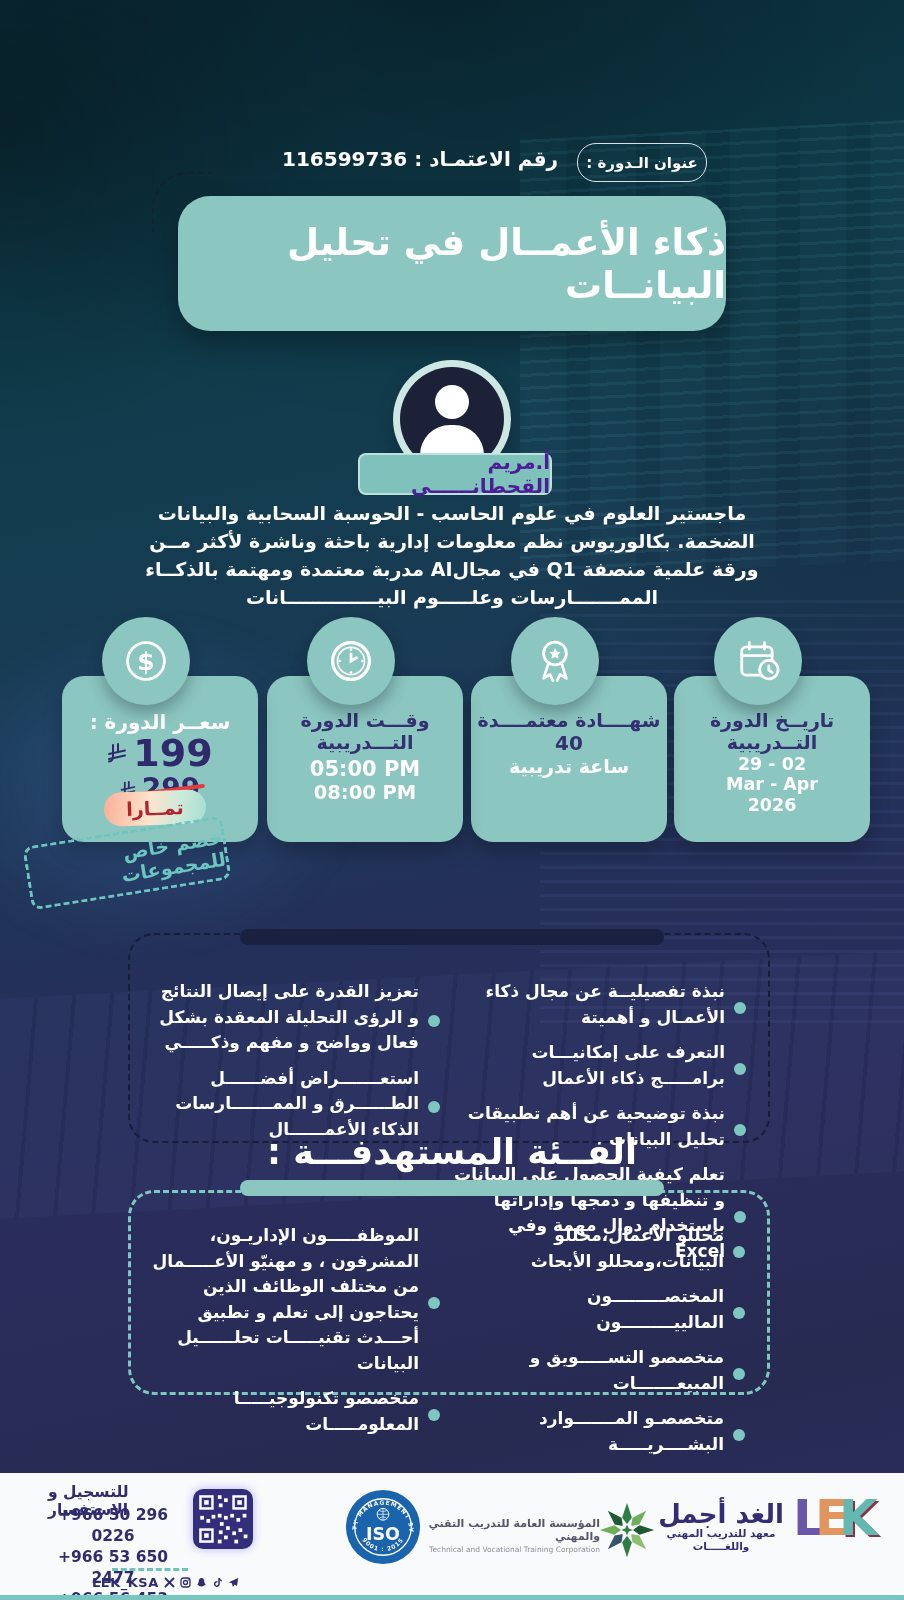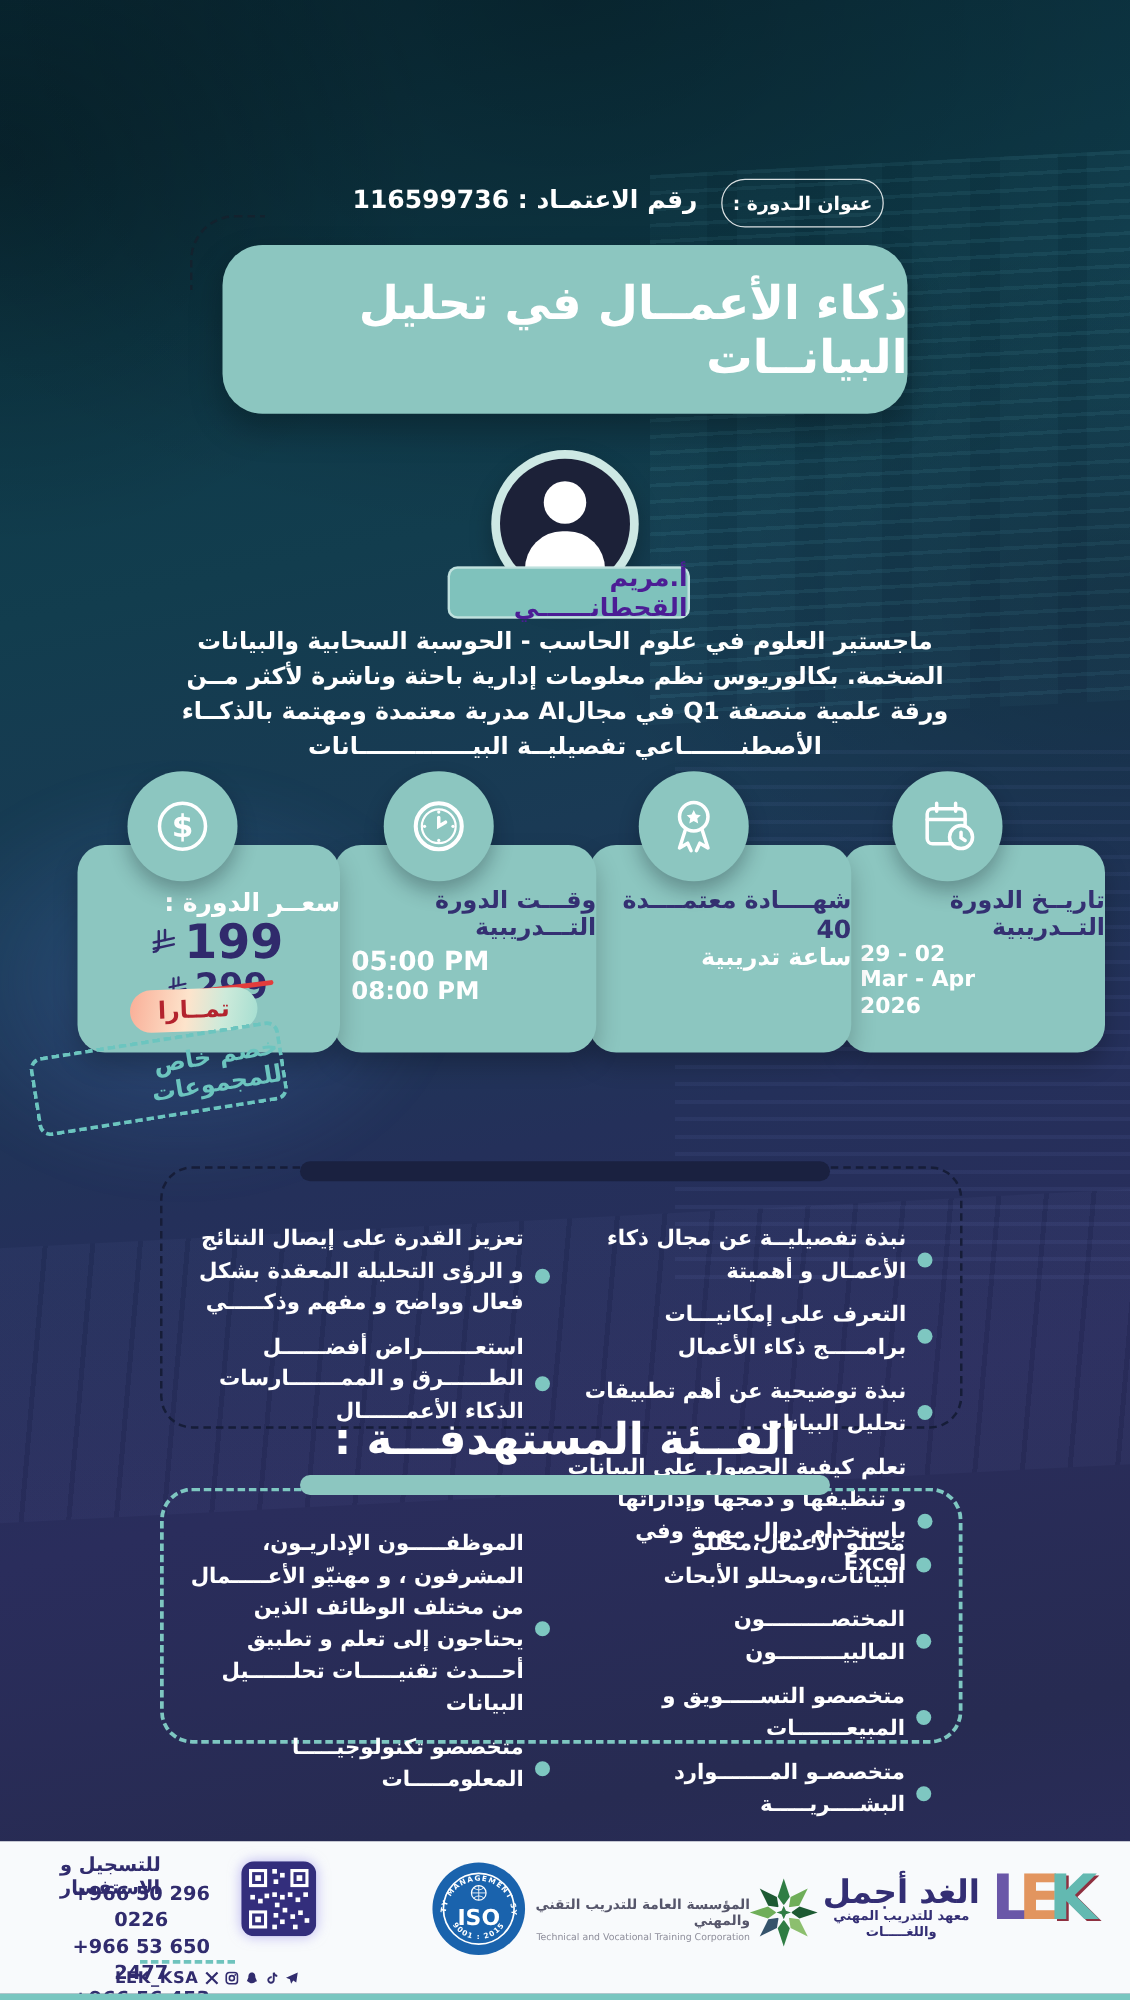--- a/index.html
+++ b/index.html
@@ -31,22 +31,22 @@
   .title-dash{position:absolute;top:172px;left:152px;width:58px;height:58px;border-top:2.5px dashed #13222e;border-left:2.5px dashed #13222e;border-top-left-radius:36px;}
   
   .avatar-ring{position:absolute;top:360px;left:393px;width:118px;height:118px;border-radius:50%;background:#cde8e4;box-shadow:0 8px 18px rgba(0,0,0,.25);}
   .avatar{position:absolute;inset:7px;border-radius:50%;background:#1c2138;overflow:hidden;}
   .p-head{position:absolute;left:35px;top:18px;width:34px;height:34px;border-radius:50%;background:#fff;}
   .p-body{position:absolute;left:20px;top:58px;width:64px;height:46px;border-radius:30px 30px 8px 8px;background:#fff;}
   .name-pill{position:absolute;top:453px;left:358px;width:190px;height:38px;background:#7fc2bc;border:2px solid rgba(255,255,255,.5);
     border-radius:8px;color:#4c1d95;font-weight:800;font-size:20px;display:flex;align-items:center;justify-content:center;direction:rtl;}
   .bio{position:absolute;top:499px;left:142px;width:620px;text-align:center;color:#fff;font-size:19px;font-weight:600;line-height:1.48;direction:rtl;}
   
-  .card{position:absolute;top:676px;width:196px;height:132px;background:#8cc6c0;border-radius:22px;
-    box-shadow:0 10px 20px rgba(0,0,0,.22);padding-top:34px;box-sizing:content-box;padding-left:14px;}
+  .card{position:absolute;top:676px;width:196px;height:132px;background:#8cc6c0;border-radius:22px;text-align:center;
+    box-shadow:0 10px 20px rgba(0,0,0,.22);padding-top:34px;box-sizing:content-box;}
   .card-icon{position:absolute;top:617px;width:88px;height:88px;border-radius:50%;background:#8cc6c0;
     box-shadow:0 8px 16px rgba(5,15,25,.30);display:flex;align-items:center;justify-content:center;}
   .card-title{color:#343072;font-weight:800;font-size:19px;line-height:1.15;direction:rtl;}
   .card-val{color:#fff;font-weight:800;font-size:17.5px;line-height:1.18;}
   .price-label{color:#fff;font-weight:800;font-size:20px;direction:rtl;}
   .price-new{color:#302a6c;font-weight:800;font-size:38px;line-height:1.0;display:flex;align-items:center;justify-content:center;gap:6px;direction:ltr;}
   .price-old{color:#302a6c;font-weight:800;font-size:28px;line-height:1.1;display:flex;align-items:center;justify-content:center;gap:6px;direction:ltr;margin-top:2px;}
   .strike{position:relative;display:inline-block;}
   .strike::after{content:'';position:absolute;left:-8%;right:-8%;top:46%;height:4px;background:#e23c3c;transform:rotate(-7deg);border-radius:2px;}
   
@@ -108,21 +108,21 @@
     <div class="avatar">
       <div class="p-head"></div>
       <div class="p-body"></div>
     </div>
   </div>
   <div class="name-pill">أ.مريم القحطانــــــي</div>
   <div class="bio">
     <div>ماجستير العلوم في علوم الحاسب - الحوسبة السحابية والبيانات</div>
     <div>الضخمة. بكالوريوس نظم معلومات إدارية باحثة وناشرة لأكثر مــن</div>
     <div>ورقة علمية منصفة Q1 في مجالAI مدربة معتمدة ومهتمة بالذكــاء</div>
-    <div>الأصطنـــــــاعي تفصيليــة البيــــــــــــــانات</div>
+    <div>الممـــــــارسات وعلـــــوم البيــــــــــــــانات</div>
   </div>
 
   <div class="card" style="left:674px;">
     <div class="card-title">تاريــخ الدورة التــدريبية</div>
     <div class="card-val" style="direction:ltr;">29 - 02</div>
     <div class="card-val" style="direction:ltr;">Mar - Apr</div>
     <div class="card-val" style="direction:ltr;">2026</div>
   </div>
   <div class="card-icon" style="left:714px;">
     <svg width="52" height="52" viewBox="0 0 48 48" fill="none" stroke="#fff" stroke-width="2.6" stroke-linecap="round">

